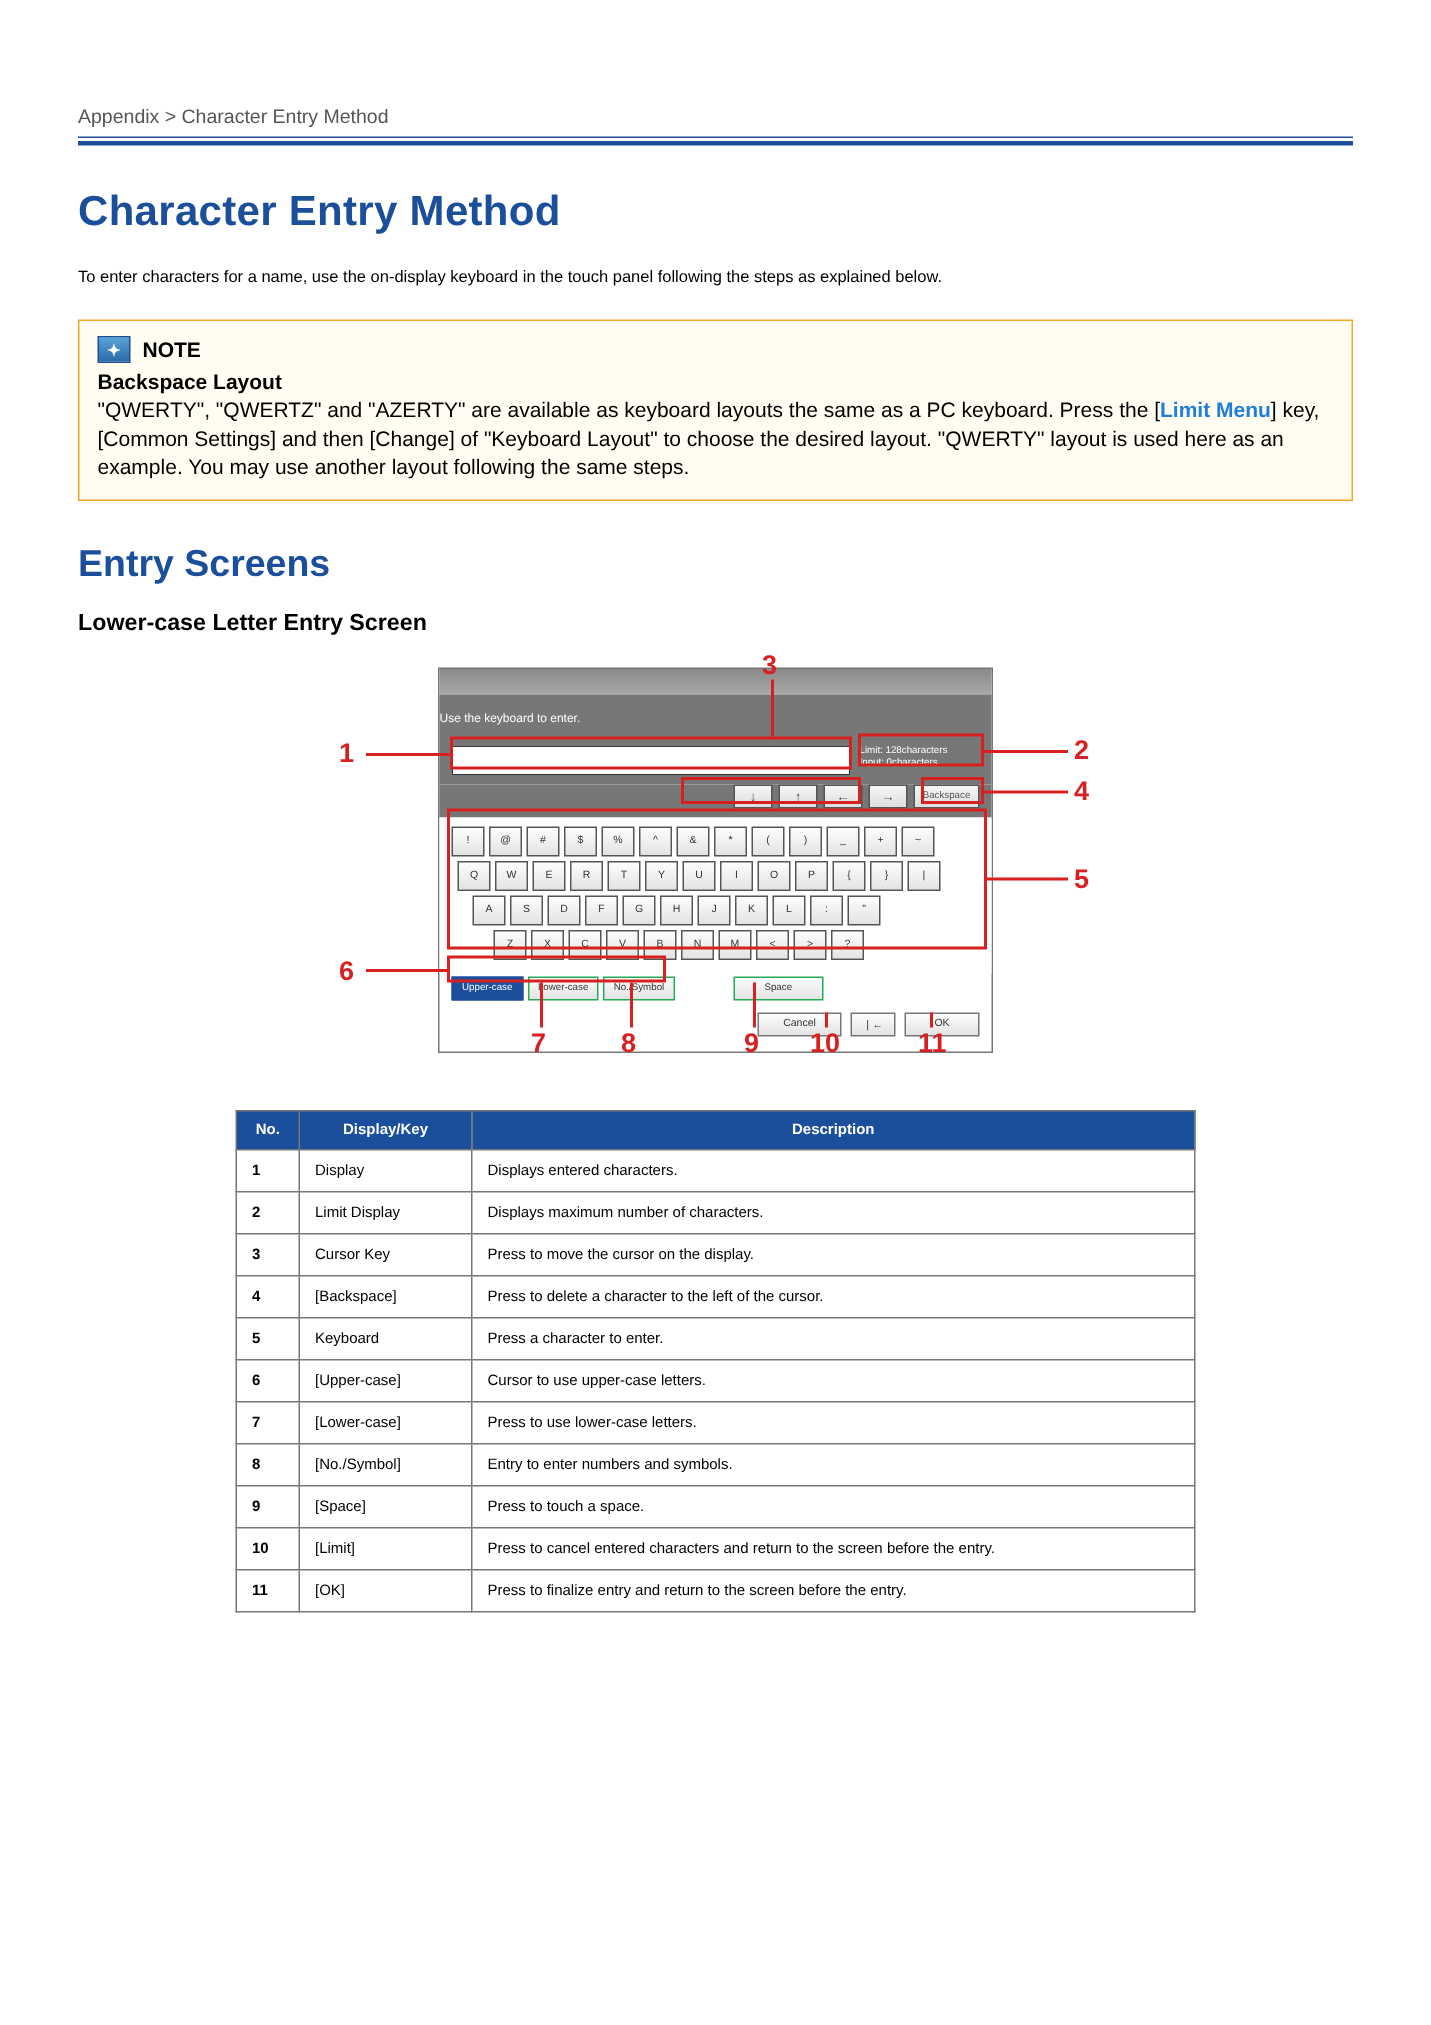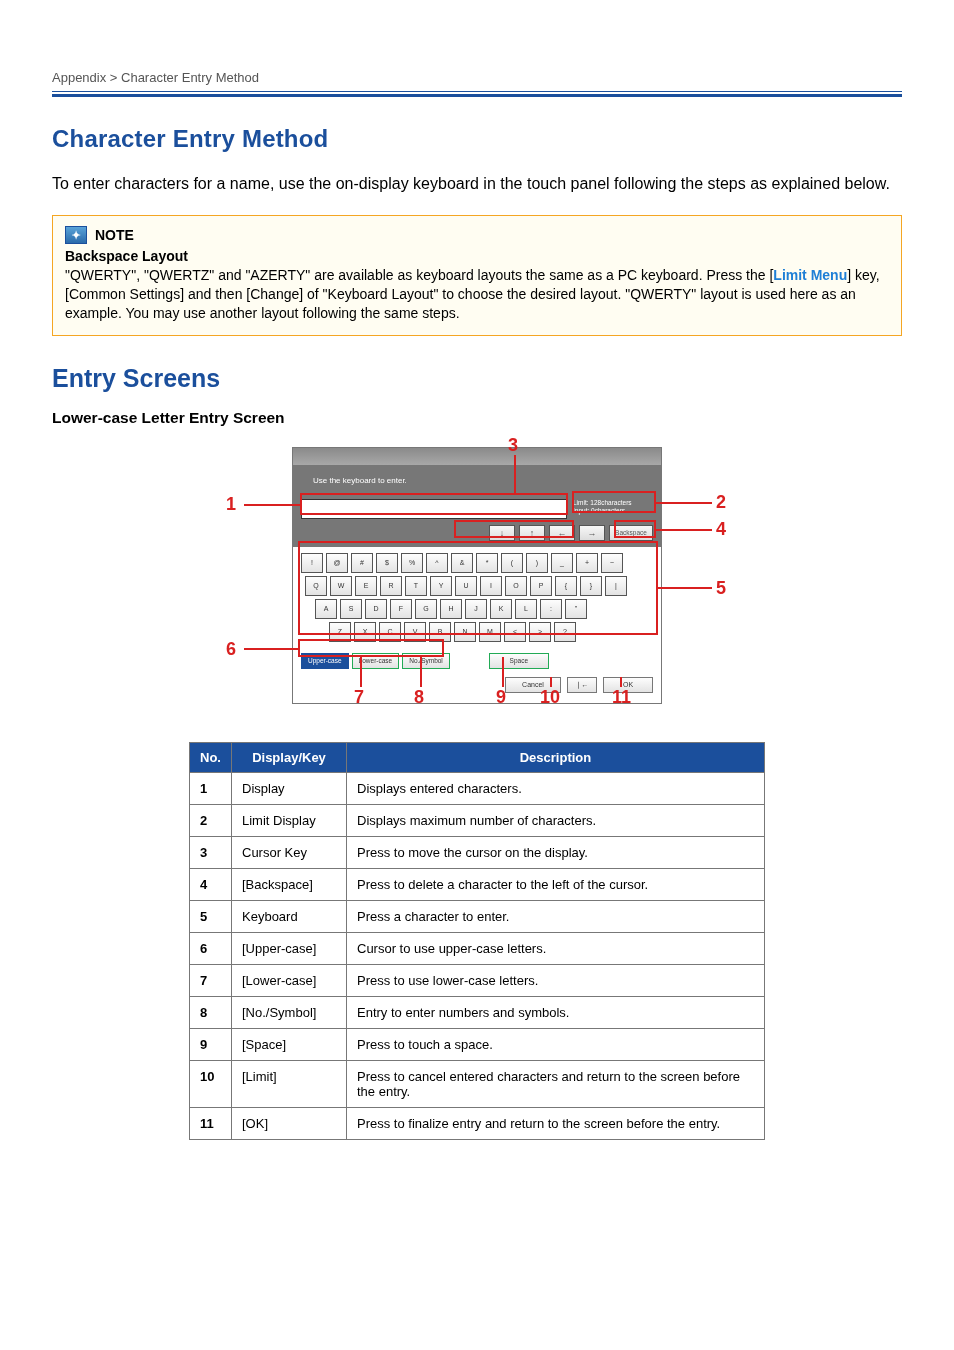--- a/index.html
+++ b/index.html
@@ -24,27 +24,27 @@
     background: #1b4f9c;
     margin-bottom: 2px;
   }
   .hr-thick {
     height: 3px;
     background: #1b4f9c;
     margin-bottom: 28px;
   }
   h1.title {
     color: #1b4f9c;
-    font-size: 24px;
+    font-size: 28px;
     font-weight: 900;
     margin: 0 0 22px 0;
     letter-spacing: 0.2px;
   }
   p.intro {
-    font-size: 16px;
+    font-size: 11px;
     margin: 0 0 22px 0;
   }
   .note-box {
     border: 1px solid #f5a623;
     background: #fffdf2;
     padding: 10px 12px 12px 12px;
     font-size: 14px;
   }
   .note-head {
     display: flex;
@@ -104,21 +104,21 @@
     background: linear-gradient(#8a8a8a, #a8a8a8);
     border-bottom: 1px solid #777;
   }
   .panel-inst {
     height: 30px;
     background: #777;
     color: #fff;
     font-size: 8px;
     display: flex;
     align-items: center;
-    padding-left: 20px;
+    padding-left: 0;
   }
   .disp-row {
     position: relative;
     background: #777;
     padding: 3px 8px 6px 8px;
     display: flex;
     align-items: flex-start;
     gap: 6px;
   }
   .disp-input {
@@ -235,22 +235,22 @@
     background: #d92020;
   }
 
   
   .tbl-wrap {
     display: flex;
     justify-content: center;
   }
   table.desc {
     border-collapse: collapse;
-    width: 576px;
-    font-size: 13px;
+    width: 640px;
+    font-size: 10px;
   }
   table.desc th {
     background: #1b4f9c;
     color: #fff;
     font-weight: bold;
     padding: 7px 8px;
     border: 1px solid #777;
     text-align: center;
   }
   table.desc td {

